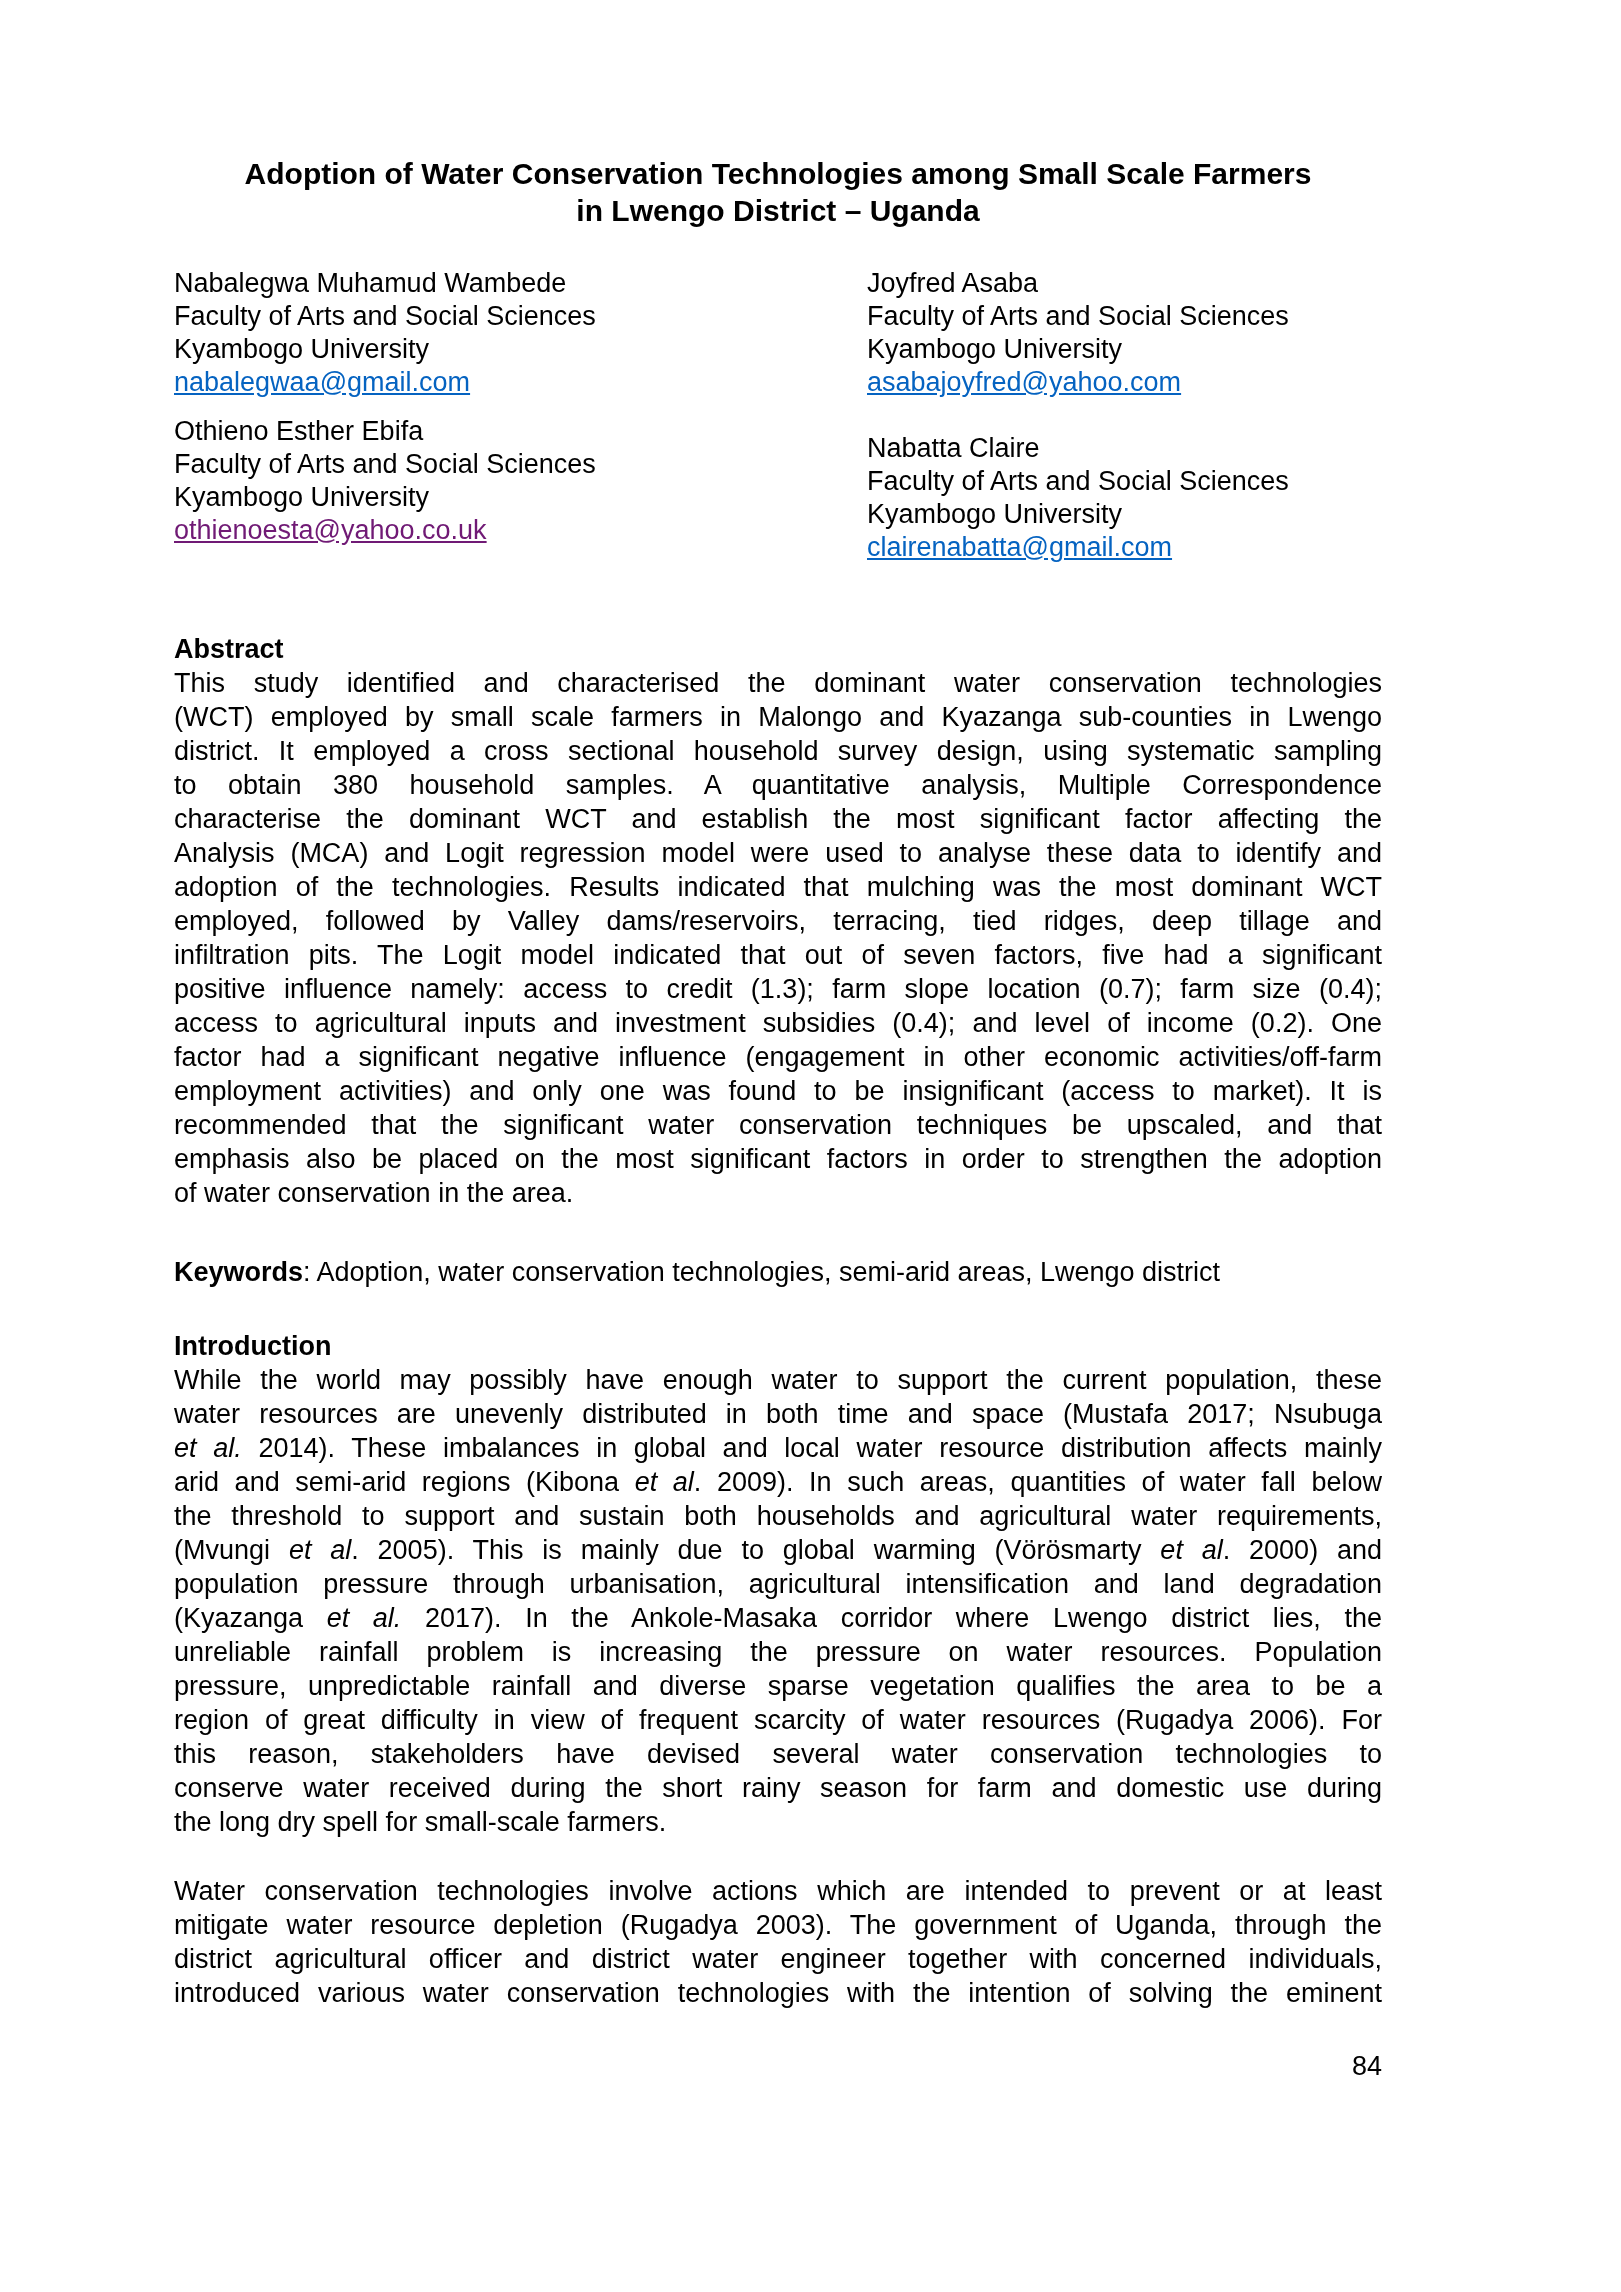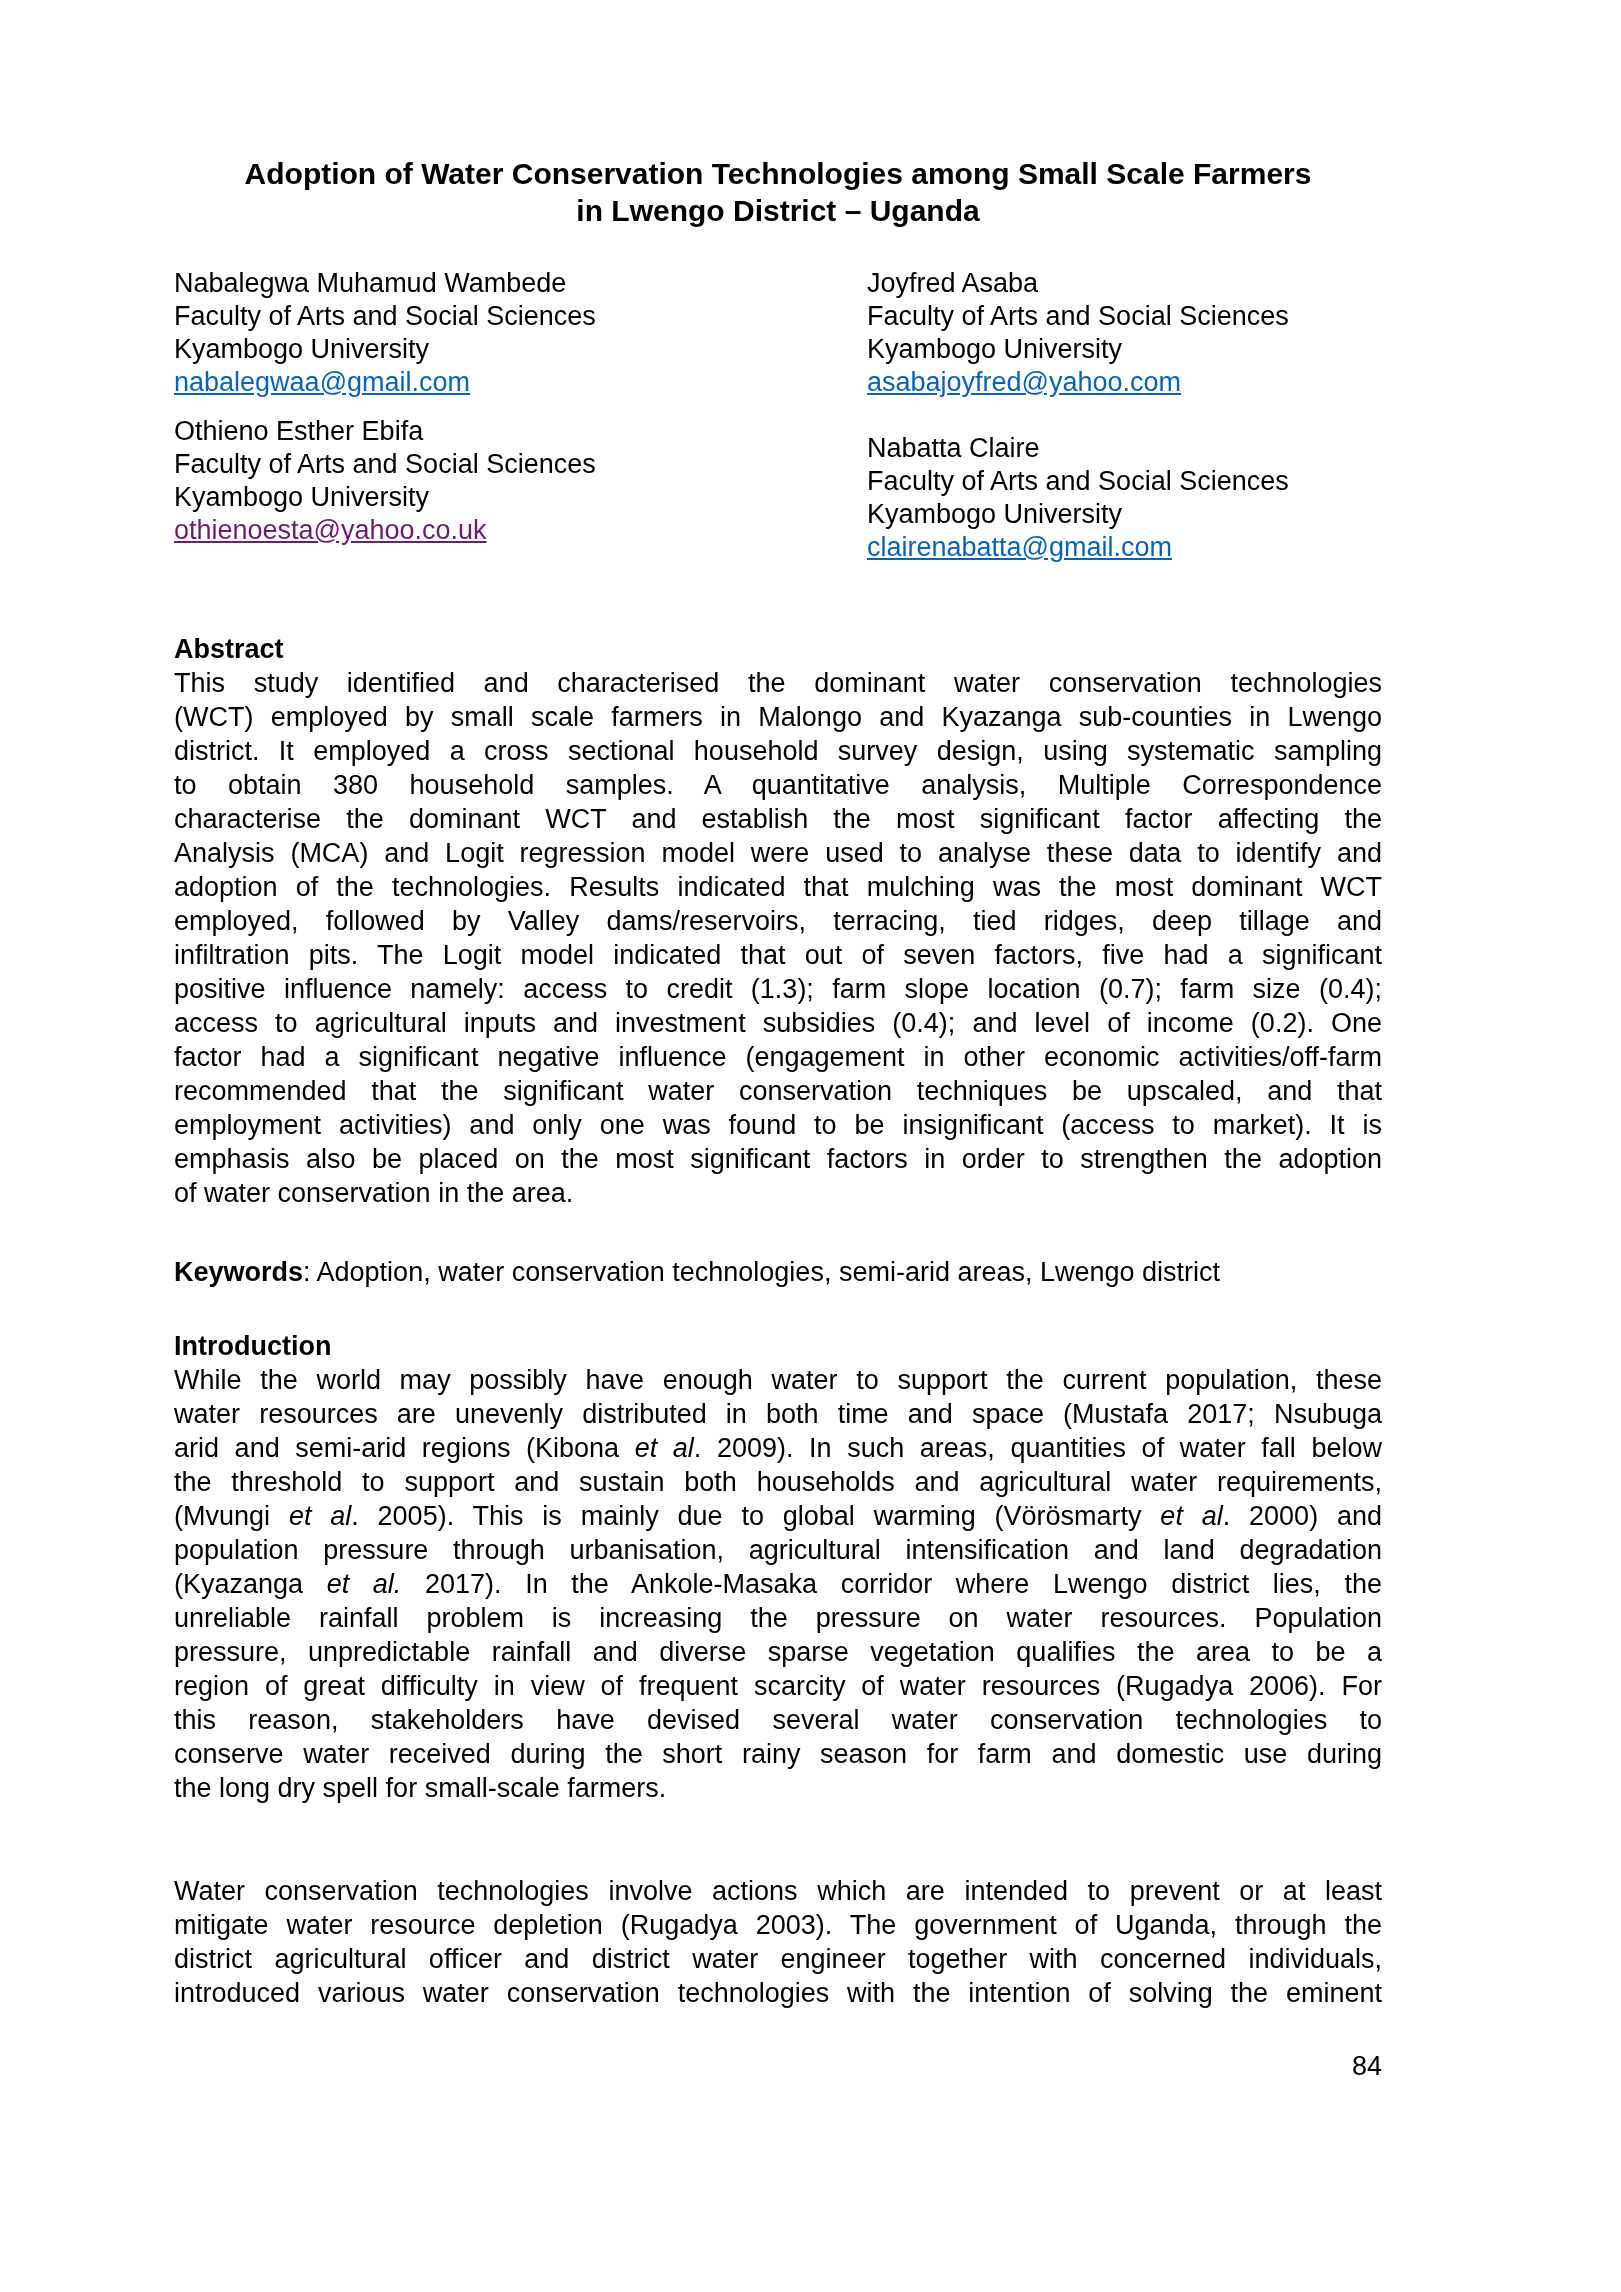--- a/index.html
+++ b/index.html
@@ -73,36 +73,37 @@
         <span class="line">district. It employed a cross sectional household survey design, using systematic sampling</span>
         <span class="line">to obtain 380 household samples. A quantitative analysis, Multiple Correspondence</span>
         <span class="line">characterise the dominant WCT and establish the most significant factor affecting the</span>
         <span class="line">Analysis (MCA) and Logit regression model were used to analyse these data to identify and</span>
         <span class="line">adoption of the technologies. Results indicated that mulching was the most dominant WCT</span>
         <span class="line">employed, followed by Valley dams/reservoirs, terracing, tied ridges, deep tillage and</span>
         <span class="line">infiltration pits. The Logit model indicated that out of seven factors, five had a significant</span>
         <span class="line">positive influence namely: access to credit (1.3); farm slope location (0.7); farm size (0.4);</span>
         <span class="line">access to agricultural inputs and investment subsidies (0.4); and level of income (0.2). One</span>
         <span class="line">factor had a significant negative influence (engagement in other economic activities/off-farm</span>
+        <span class="line">employment activities) and only one was found to be insignificant (access to market). It is</span>
         <span class="line">recommended that the significant water conservation techniques be upscaled, and that</span>
-        <span class="line">employment activities) and only one was found to be insignificant (access to market). It is</span>
         <span class="line">emphasis also be placed on the most significant factors in order to strengthen the adoption</span>
         <span class="line last">of water conservation in the area.</span>
       </div>
   </div>
 
   <div class="section keywords">
     <span class="heading">Keywords</span><span>: Adoption, water conservation technologies, semi-arid areas, Lwengo district</span>
   </div>
 
   <div class="section intro">
     <div class="heading">Introduction</div>
     <div class="justify" id="intro-body">
         <span class="line"><span>While the world may possibly have enough water to support the current population, these</span></span>
         <span class="line"><span>water resources are unevenly distributed in both time and space (Mustafa 2017; Nsubuga</span></span>
+        <span class="line"><i>et al.</i><span> 2014). These imbalances in global and local water resource distribution affects mainly</span></span>
         <span class="line"><span>arid and semi-arid regions (Kibona </span><i>et al</i><span>. 2009). In such areas, quantities of water fall below</span></span>
         <span class="line"><span>the threshold to support and sustain both households and agricultural water requirements,</span></span>
         <span class="line"><span>(Mvungi </span><i>et al</i><span>. 2005). This is mainly due to global warming (Vörösmarty </span><i>et al</i><span>. 2000) and</span></span>
         <span class="line"><span>population pressure through urbanisation, agricultural intensification and land degradation</span></span>
         <span class="line"><span>(Kyazanga </span><i>et al.</i><span> 2017). In the Ankole-Masaka corridor where Lwengo district lies, the</span></span>
         <span class="line"><span>unreliable rainfall problem is increasing the pressure on water resources. Population</span></span>
         <span class="line"><span>pressure, unpredictable rainfall and diverse sparse vegetation qualifies the area to be a</span></span>
         <span class="line"><span>region of great difficulty in view of frequent scarcity of water resources (Rugadya 2006). For</span></span>
         <span class="line"><span>this reason, stakeholders have devised several water conservation technologies to</span></span>
         <span class="line"><span>conserve water received during the short rainy season for farm and domestic use during</span></span>

